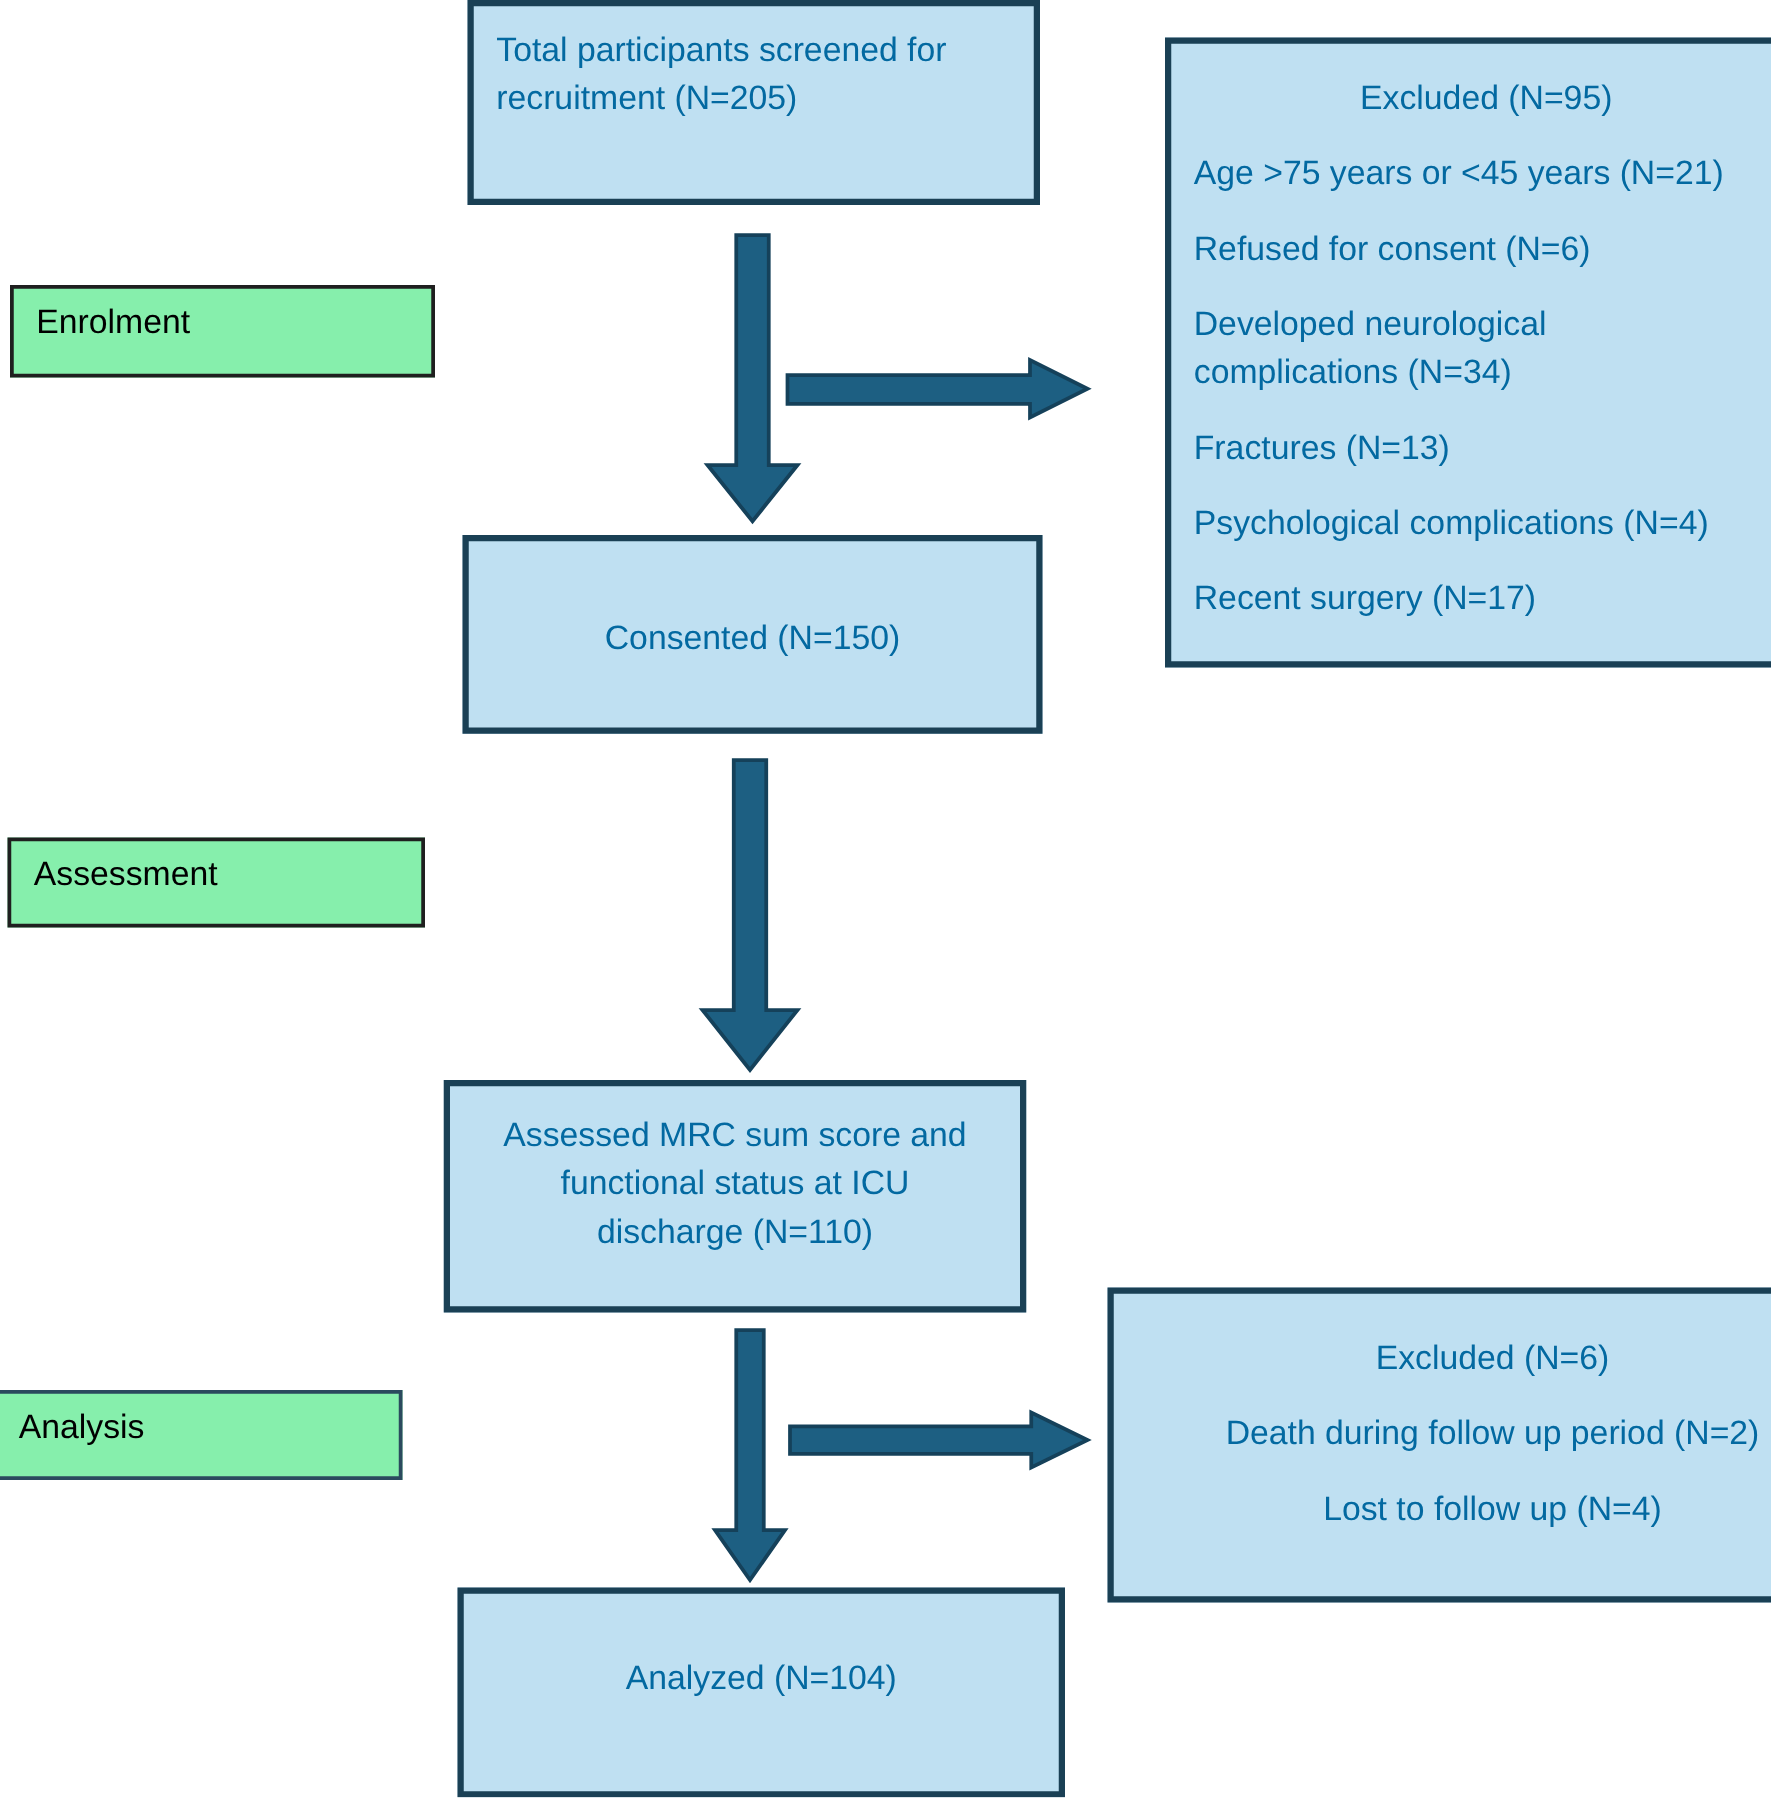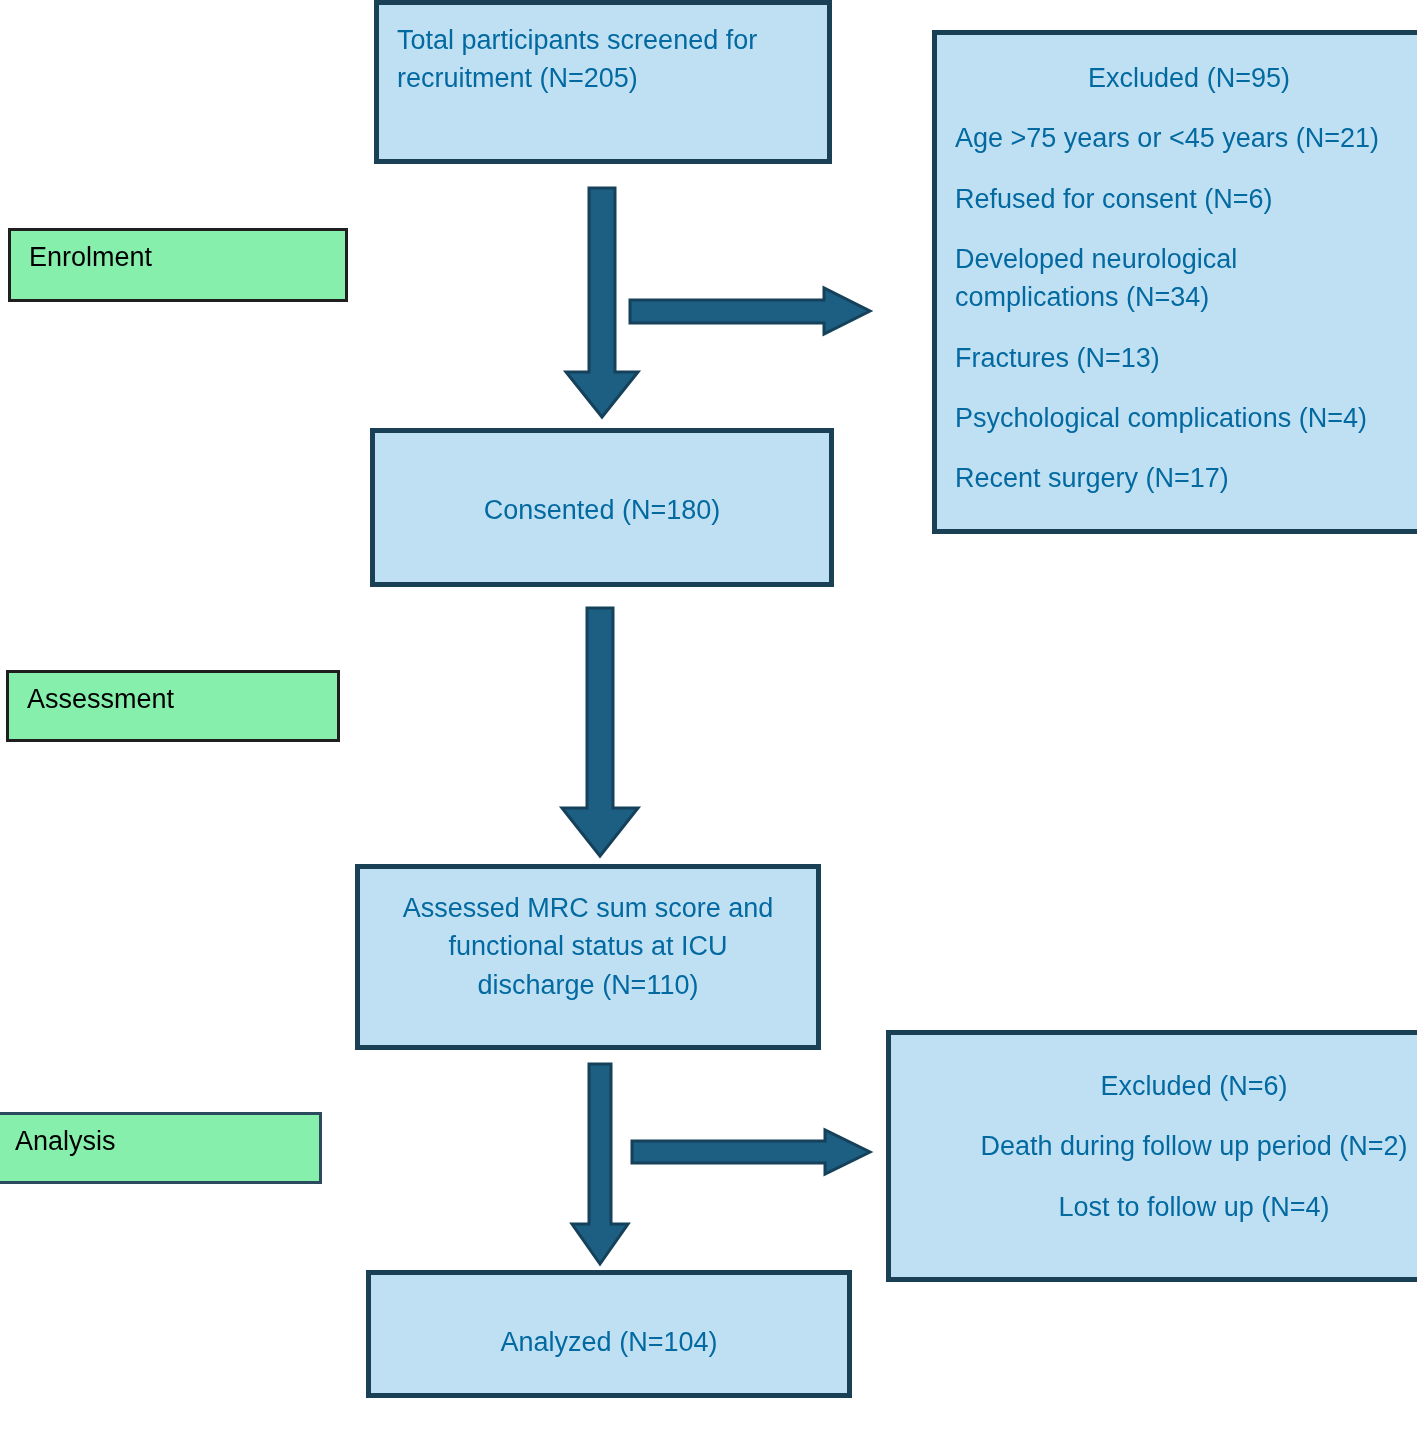--- a/index.html
+++ b/index.html
@@ -108,41 +108,41 @@
       <span class="line">Developed neurological
 complications (N=34)</span>
       <span class="line">Fractures (N=13)</span>
       <span class="line">Psychological complications (N=4)</span>
       <span class="line">Recent surgery (N=17)</span>
     </div>
   </div>
 
   <div class="node center" style="left:370px; top:428px; width:464px; height:159px;">
     <div class="inner" style="padding-top:58px;">
-      <span class="line">Consented (N=180)</span>
+      <span class="line">Consented (N=150)</span>
     </div>
   </div>
 
   <div class="node center" style="left:355px; top:864px; width:466px; height:186px;">
     <div class="inner" style="padding-top:20px;">
       <span class="line">Assessed MRC sum score and</span>
       <span class="line">functional status at ICU</span>
       <span class="line">discharge (N=110)</span>
     </div>
   </div>
 
   <div class="node list center" style="left:886px; top:1030px; width:616px; height:252px;">
     <div class="inner" style="padding-top:32px;">
       <span class="line">Excluded (N=6)</span>
       <span class="line">Death during follow up period (N=2)</span>
       <span class="line">Lost to follow up (N=4)</span>
     </div>
   </div>
 
-  <div class="node center" style="left:366px; top:1270px; width:486px; height:128px;align-items:flex-end;">
+  <div class="node center" style="left:366px; top:1270px; width:486px; height:168px;align-items:flex-end;">
     <div class="inner" style="padding-top:48px;">
       <span class="line">Analyzed (N=104)</span>
     </div>
   </div>
 
   <div class="arrow" style="left:560px; top:186px; width:84px; height:234px;">
     <svg width="84" height="234" viewBox="0 0 84 234">
       <polygon class="arrow-shape" points="29,2 55,2 55,186 78,186 42,231 6,186 29,186"></polygon>
     </svg>
   </div>

